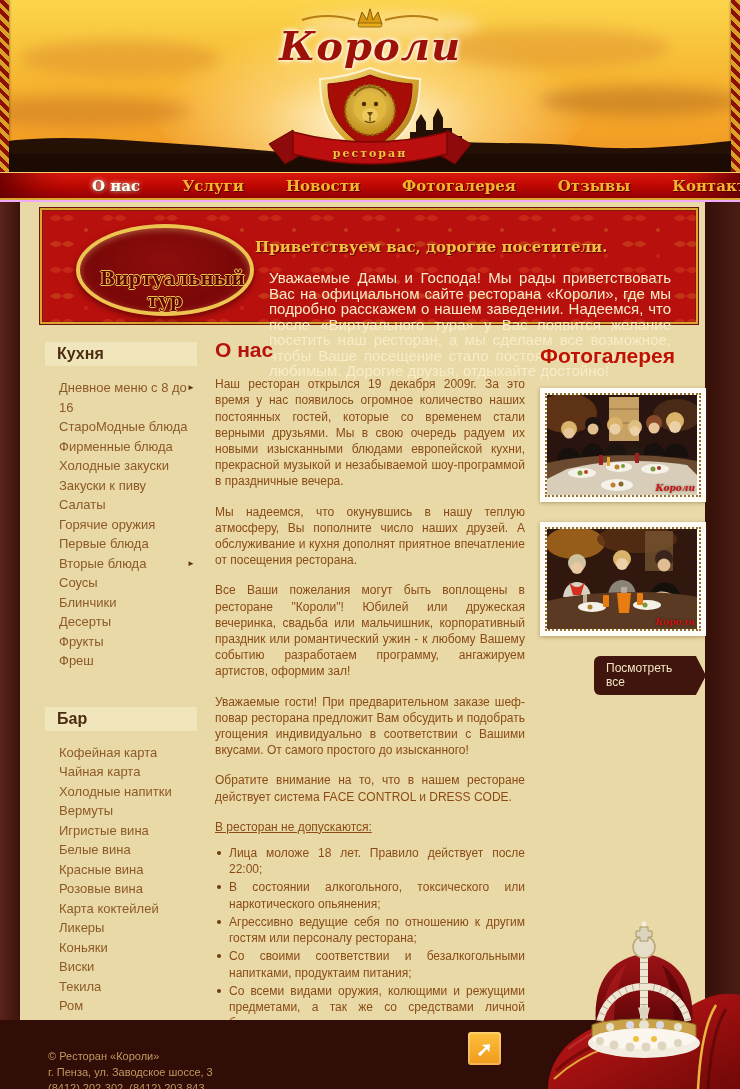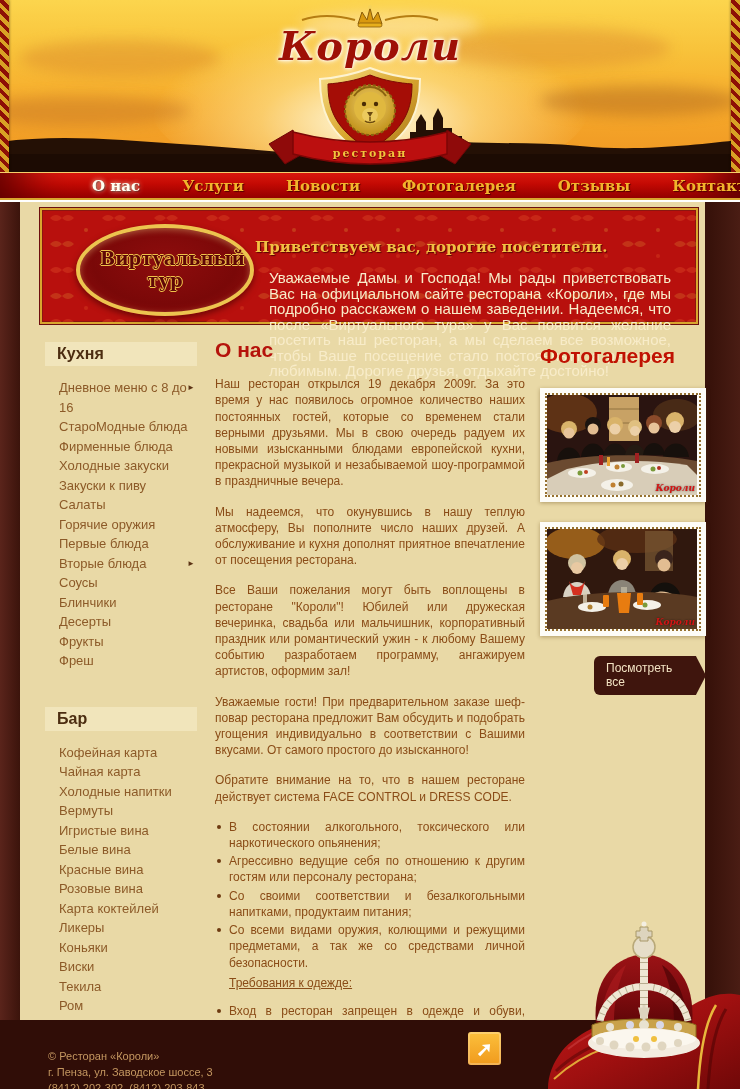--- a/index.html
+++ b/index.html
@@ -1,17 +1,17 @@
 <!DOCTYPE html>
 <html lang="ru"><head>
 <meta charset="utf-8">
 <style>
   html,body{margin:0;padding:0;background:#1d0a04;}
   .page{position:relative;width:740px;height:1089px;margin:0 auto;overflow:hidden;
-        font-family:"Liberation Sans",sans-serif;background:#ffffff;}
+        font-family:"Liberation Sans",sans-serif;background:#f0abfc;}
 
   
   .header{position:absolute;top:0;left:0;width:740px;height:172px;overflow:hidden;
     background:linear-gradient(180deg,#fcd54d 0%,#f8c23a 30%,#f6a92a 62%,#ee9422 100%);}
   .sun-glow{position:absolute;left:150px;top:20px;width:440px;height:170px;border-radius:50%;
     background:radial-gradient(ellipse at 50% 60%,rgba(255,255,235,.95) 0%,rgba(255,235,160,.55) 35%,rgba(255,220,120,0) 70%);}
   .cloud{position:absolute;border-radius:50%;filter:blur(7px);}
   .c1{left:20px;top:40px;width:200px;height:36px;background:rgba(210,120,40,.35);}
   .c2{left:430px;top:28px;width:240px;height:40px;background:rgba(215,130,45,.38);}
   .c3{left:540px;top:86px;width:200px;height:30px;background:rgba(150,80,30,.35);}
@@ -48,21 +48,21 @@
     background:linear-gradient(90deg,#5a241b 0%,#38120a 3%,#2e0f08 50%,#38120a 96%,#4a1d14 100%);}
   .content{position:absolute;top:0;left:20px;width:685px;height:818px;background:#e9d9a6;}
 
   
   .welcome{position:absolute;top:6px;left:20px;width:654px;height:112px;background:#b8100d;
     border:2px solid #d9a62e;box-shadow:0 0 0 1px #6d0f0f, inset 0 0 0 1px #8c1510;}
   .welcome-pattern{position:absolute;inset:0;width:100%;height:100%;}
   .tour-btn{position:absolute;left:34px;top:14px;width:170px;height:84px;border-radius:50%;
     background:radial-gradient(ellipse at 50% 40%,#8e0d0d 0%,#7a0808 60%,#930f0f 100%);
     border:4px solid #ecc44f;box-shadow:0 3px 6px rgba(60,0,0,.6), inset 0 2px 6px rgba(255,230,150,.35);
-    display:flex;align-items:center;justify-content:center;text-align:center;cursor:pointer;}
+    display:flex;align-items:flex-end;justify-content:center;text-align:center;cursor:pointer;}
   .tour-btn span{font-family:"DejaVu Serif",serif;font-weight:700;font-size:18px;line-height:22px;
     color:#5f0606;width:130px;
     text-shadow:0 1px 0 #f0c24a,0 -1px 0 #f0c24a,1px 0 0 #f0c24a,-1px 0 0 #f0c24a;}
   .welcome-texts{position:absolute;left:213px;top:28px;width:430px;}
   .welcome-heading{font-family:"DejaVu Serif",serif;font-weight:700;font-size:15px;color:#f2c043;
     text-shadow:1px 1px 1px #5c0303;margin:0 0 7px 0;}
   .welcome-body{font-size:15px;line-height:15.5px;color:#f8ecc9;text-align:justify;margin:14px;}
 
   
   .sidebar{position:absolute;left:25px;top:140px;width:152px;}
@@ -303,21 +303,23 @@
         </ul>
       </aside>
 
       <main class="about">
         <h1>О нас</h1>
         <p>Наш ресторан открылся 19 декабря 2009г. За это время у нас появилось огромное количество наших постоянных гостей, которые со временем стали верными друзьями. Мы в свою очередь радуем их новыми изысканными блюдами европейской кухни, прекрасной музыкой и незабываемой шоу-программой в праздничные вечера.</p>
         <p>Мы надеемся, что окунувшись в нашу теплую атмосферу, Вы пополните число наших друзей. А обслуживание и кухня дополнят приятное впечатление от посещения ресторана.</p>
         <p>Все Ваши пожелания могут быть воплощены в ресторане "Короли"! Юбилей или дружеская вечеринка, свадьба или мальчишник, корпоративный праздник или романтический ужин - к любому Вашему событию разработаем программу, ангажируем артистов, оформим зал!</p>
         <p>Уважаемые гости! При предварительном заказе шеф-повар ресторана предложит Вам обсудить и подобрать угощения индивидуально в соответствии с Вашими вкусами. От самого простого до изысканного!</p>
         <p>Обратите внимание на то, что в нашем ресторане действует система FACE CONTROL и DRESS CODE.</p>
+        <div class="u-head">В ресторан не допускаются:</div>
         <ul class="b-list">
+          <li>Лица моложе 18 лет. Правило действует после 22:00;</li>
           <li>В состоянии алкогольного, токсического или наркотического опьянения;</li>
           <li>Агрессивно ведущие себя по отношению к другим гостям или персоналу ресторана;</li>
           <li>Со своими соответствии и безалкогольными напитками, продуктаим питания;</li>
           <li>Со всеми видами оружия, колющими и режущими предметами, а так же со средствами личной безопасности.</li>
         </ul>
         <div class="dress-head">Требования к одежде:</div>
         <ul class="b-list">
           <li>Вход в ресторан запрещен в одежде и обуви, предназначенной для занятий спортом, а так же в неопрятной, грязной или рваной одежде или обуви;</li>
 
         </ul>

